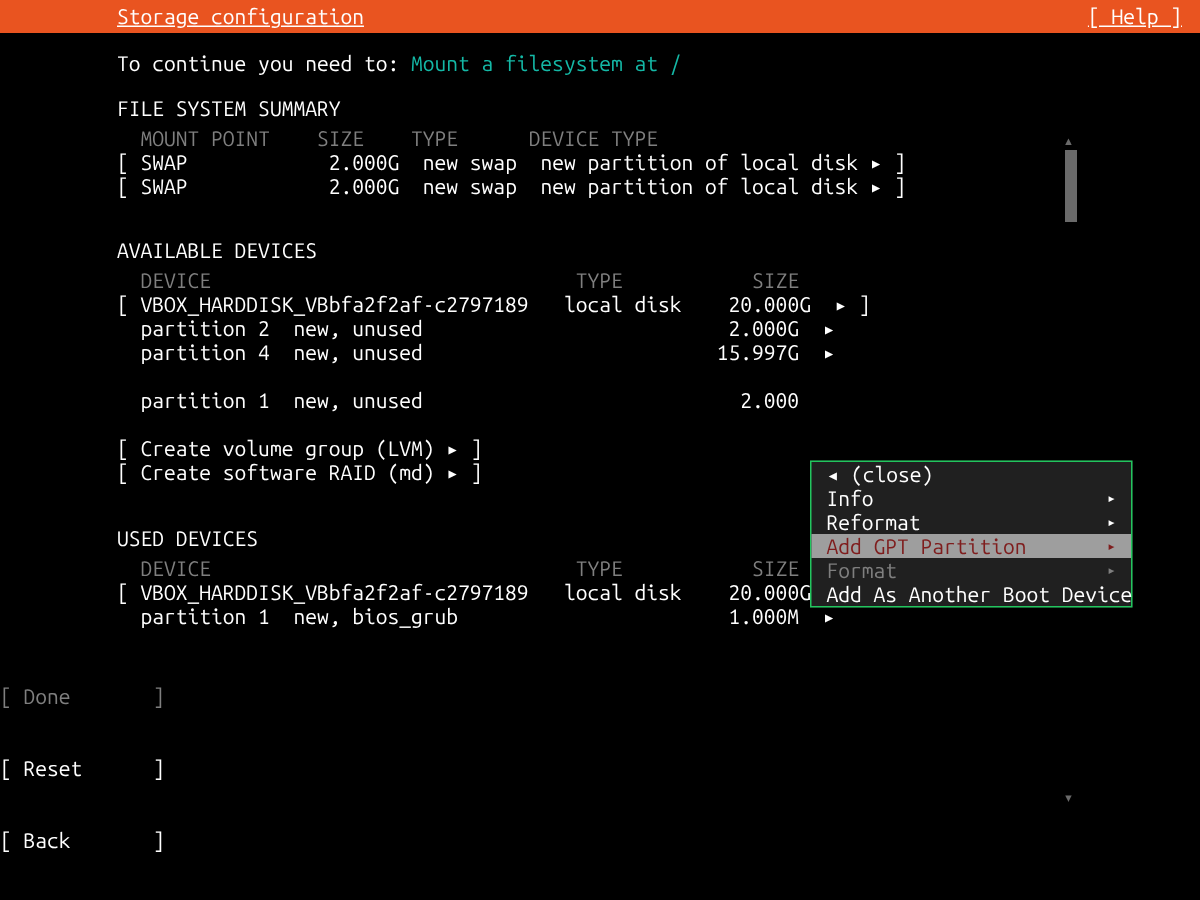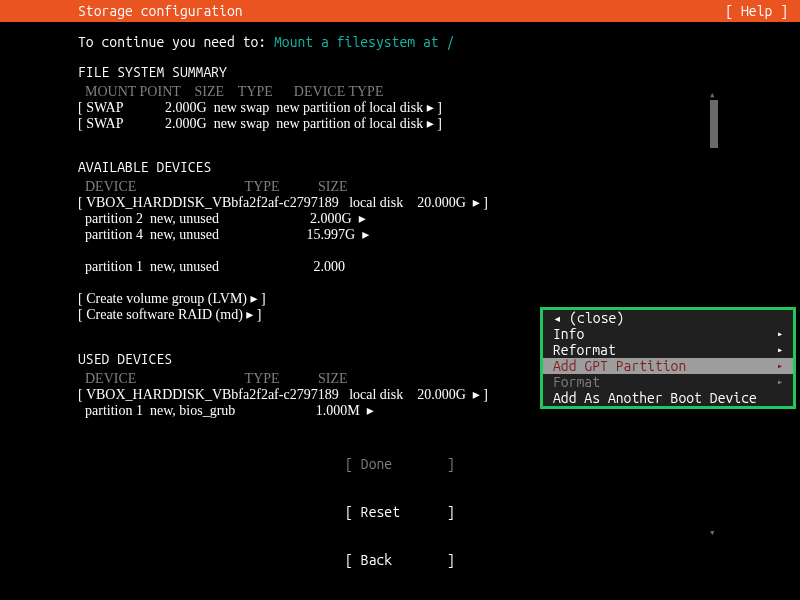--- a/index.html
+++ b/index.html
@@ -17,29 +17,30 @@
     position: relative;
   }
   .header {
     background: #e95420;
     color: #fff;
     height: 22px;
     display: flex;
     align-items: center;
     padding: 0 12px 0 78px;
     justify-content: space-between;
+    text-decoration: underline;
   }
   .content {
     padding: 12px 78px 0 78px;
   }
   .line { white-space: pre; }
   .orange { color: #14b8a6; }
   .dim { color: #7f7f7f; }
   .section-title { color: #fff; margin: 14px 0 4px 0; }
-  .row { white-space: pre; font-family: Liberation Serif, serif; }
+  .row { white-space: pre; }
   .avail-selected { background: #7f7f7f; color: #fff; display: inline-block; white-space: pre; padding-right: 0; }
   .scrollbar {
     position: absolute;
     right: 82px;
     top: 88px;
     width: 8px;
     height: 450px;
     background: transparent;
   }
   .scrollbar .arrow-up, .scrollbar .arrow-down {
@@ -54,43 +55,42 @@
     position: absolute;
     top: 12px;
     width: 8px;
     height: 48px;
     background: #6a6a6a;
   }
   .popup {
     position: absolute;
     left: 540px;
     top: 307px;
-    width: 256px;
+    width: 215px;
     background: #202020;
-    border: 3px solid #22c55e;
+    border: 1px solid #22c55e;
     padding: 0;
   }
   .popup .item {
     padding: 0 10px;
     color: #fff;
     white-space: pre;
     display: flex;
     justify-content: space-between;
     height: 16px;
     align-items: center;
   }
   .popup .item.dim { color: #7f7f7f; }
   .popup .item.hl { background: #9e9e9e; color: #7f1d1d; }
   .popup .tri { font-size: 10px; }
   .buttons {
     position: absolute;
     left: 0;
     right: 0;
     bottom: 16px;
-    text-align: center;
     white-space: pre;
   }
 </style>
 </head>
 <body>
 
 <div class="header">
   <span>Storage configuration</span>
   <span>[ Help ]</span>
 </div>

